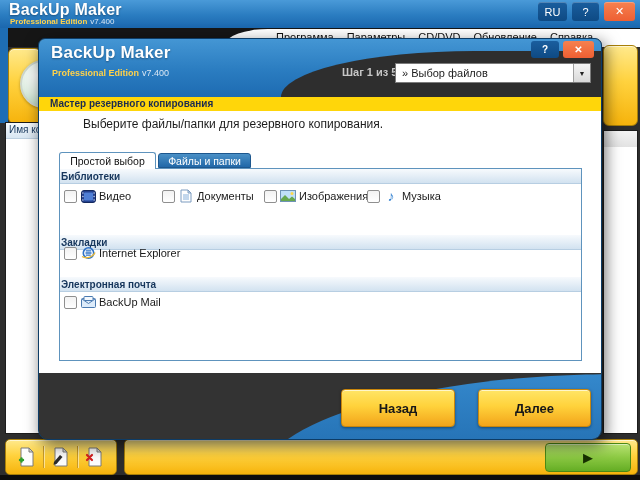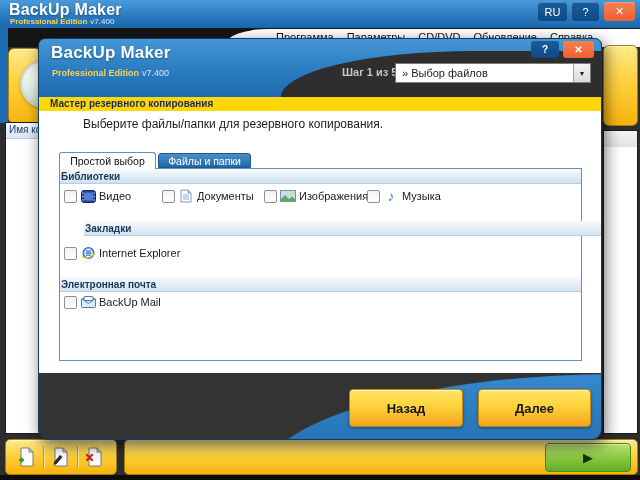--- a/index.html
+++ b/index.html
@@ -256,21 +256,21 @@
         </div>
 
         <div class="chk-item" style="left:307px;top:18px;">
           <span class="cb"></span>
           <span class="ic">
             <span class="music-note">♪</span>
           </span>
           <span class="lbl">Музыка</span>
         </div>
 
-        <div class="sec-hdr" style="top:52px;margin-left:24px;">Закладки</div>
+        <div class="sec-hdr" style="top:66px;">Закладки</div>
 
         <div class="chk-item" style="left:4px;top:75px;">
           <span class="cb"></span>
           <span class="ic">
             <svg width="15" height="14" viewBox="0 0 15 14">
               <circle cx="7.5" cy="7" r="5.2" fill="none" stroke="#2e72c8" stroke-width="1.6"></circle>
               <path d="M4.5 7 h6 M4.8 4.8 h5.4 M4.8 9.2 h5" stroke="#2e72c8" stroke-width="1.3"></path>
               <path d="M1 10.5 c4 2.5 11 1 13 -4" fill="none" stroke="#e8b93c" stroke-width="1.4"></path>
             </svg>
           </span>
@@ -288,17 +288,17 @@
               <rect x="3" y="0.5" width="9" height="4" rx="0.8" fill="#f3f8fd" stroke="#4a7ab0"></rect>
             </svg>
           </span>
           <span class="lbl">BackUp Mail</span>
         </div>
       </div>
     </div>
 
     <div class="abs dlg-footer">
       <div class="ftr-swoosh"></div>
-      <div class="wiz-btn" style="left:310px;">Назад</div>
+      <div class="wiz-btn" style="left:302px;">Назад</div>
       <div class="wiz-btn" style="left:439px;width:113px;">Далее</div>
     </div>
   </div>
 </div>
 
 </body></html>

